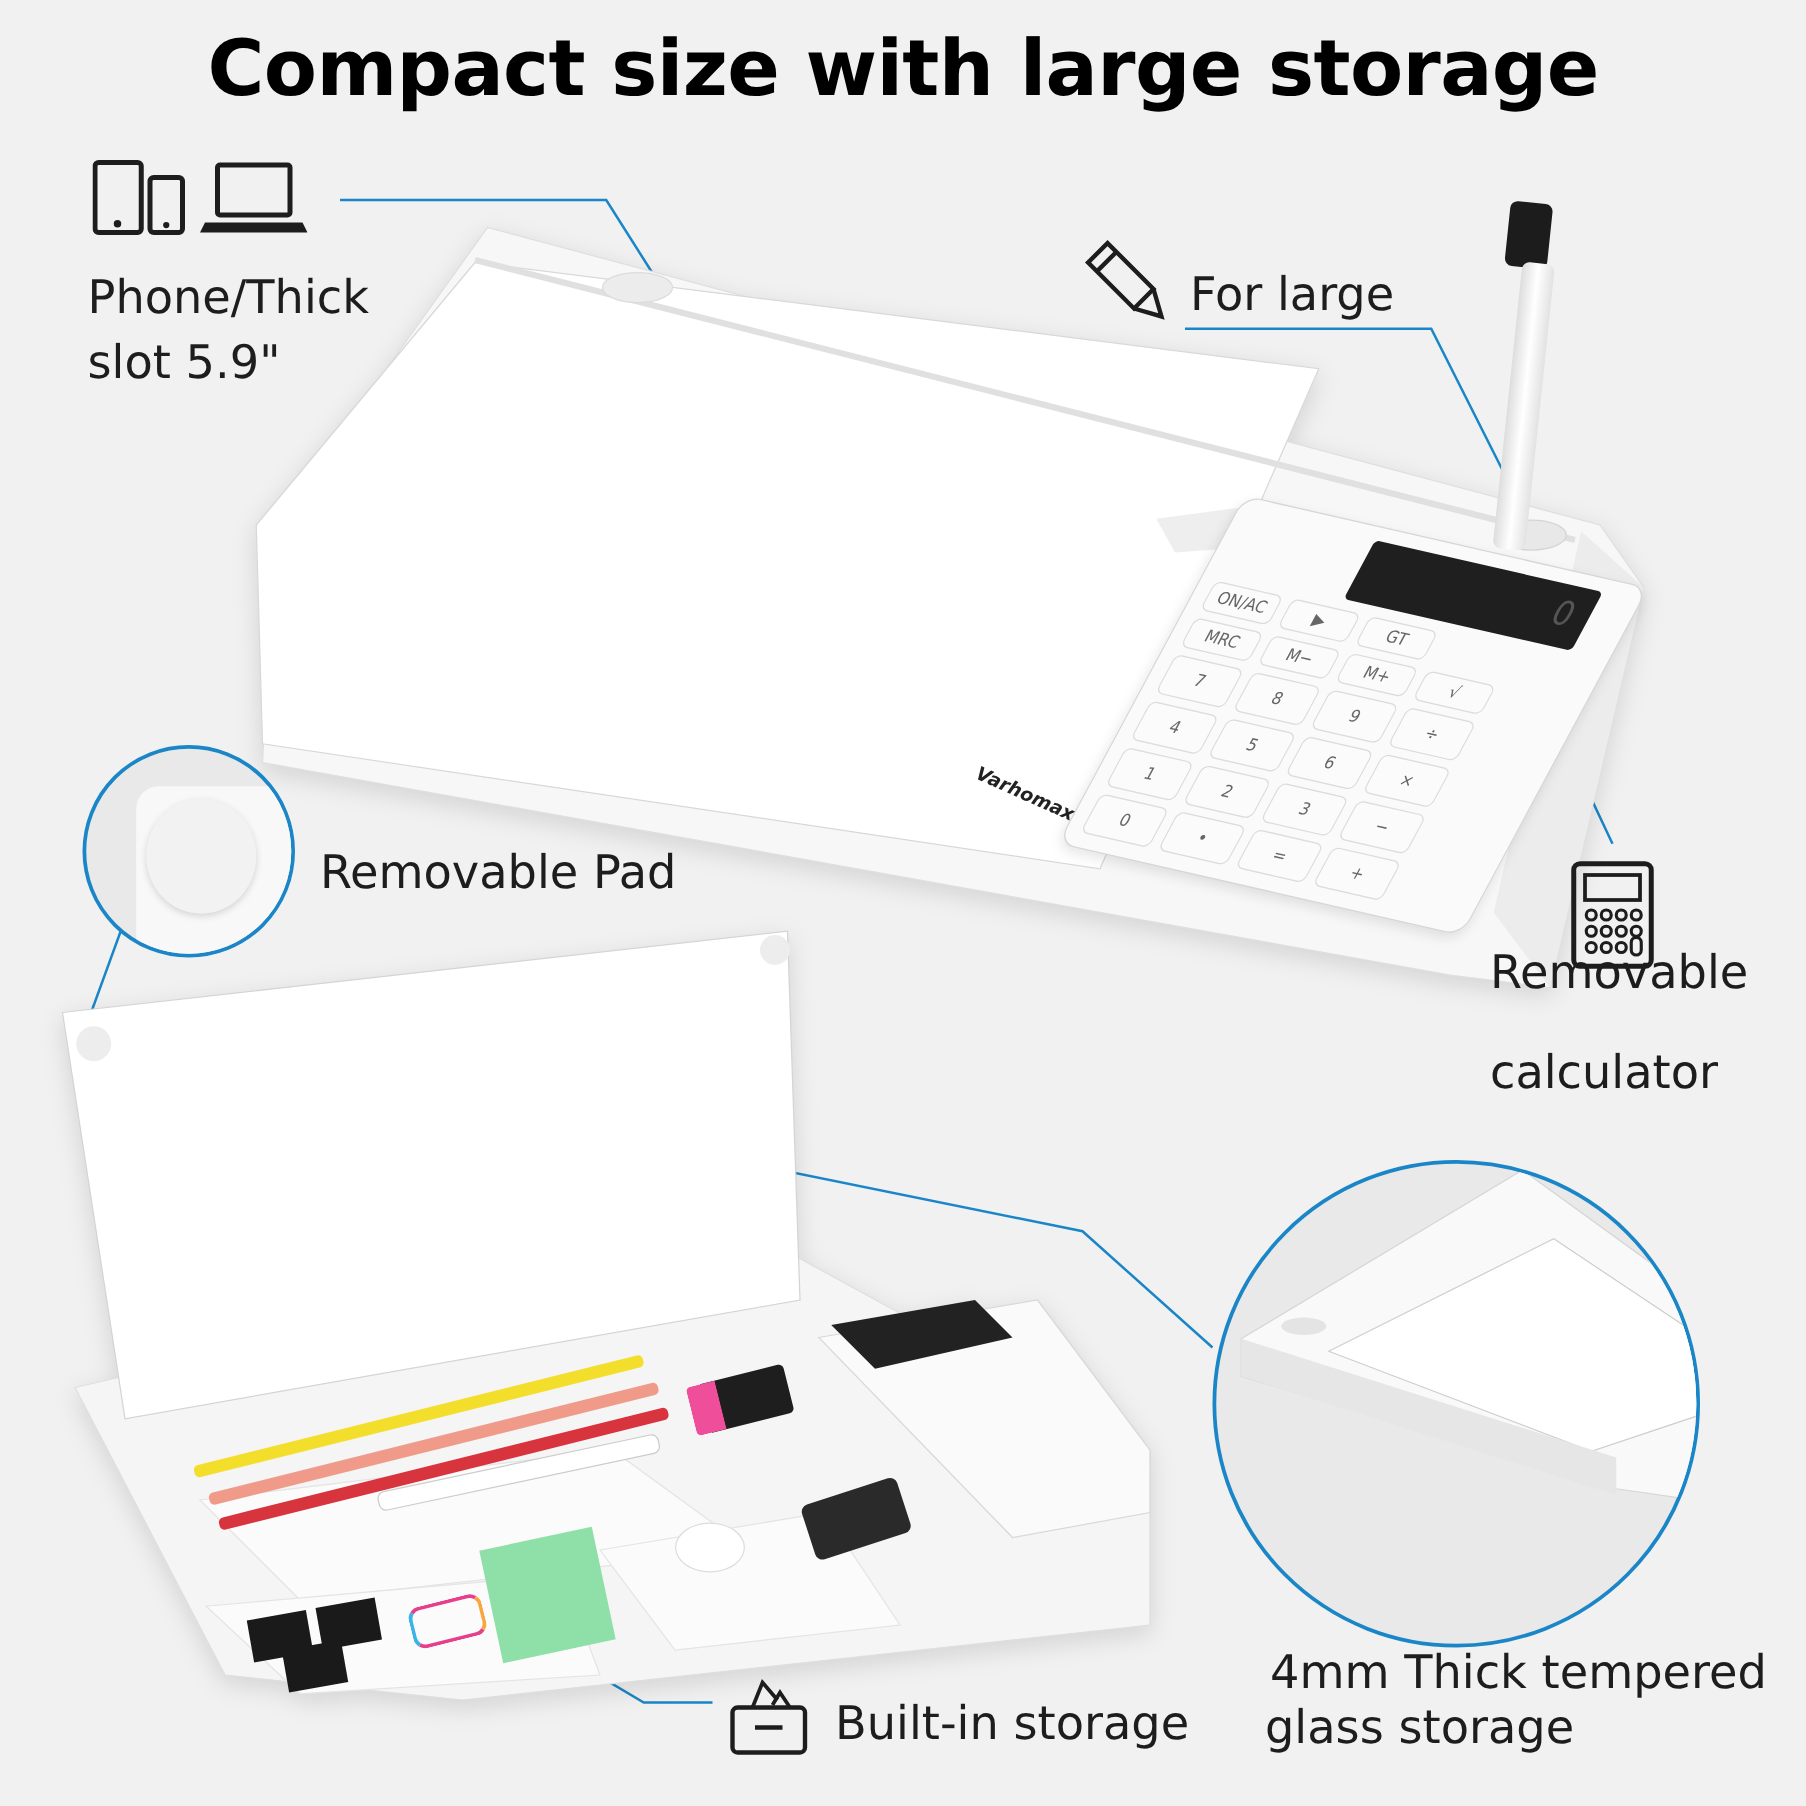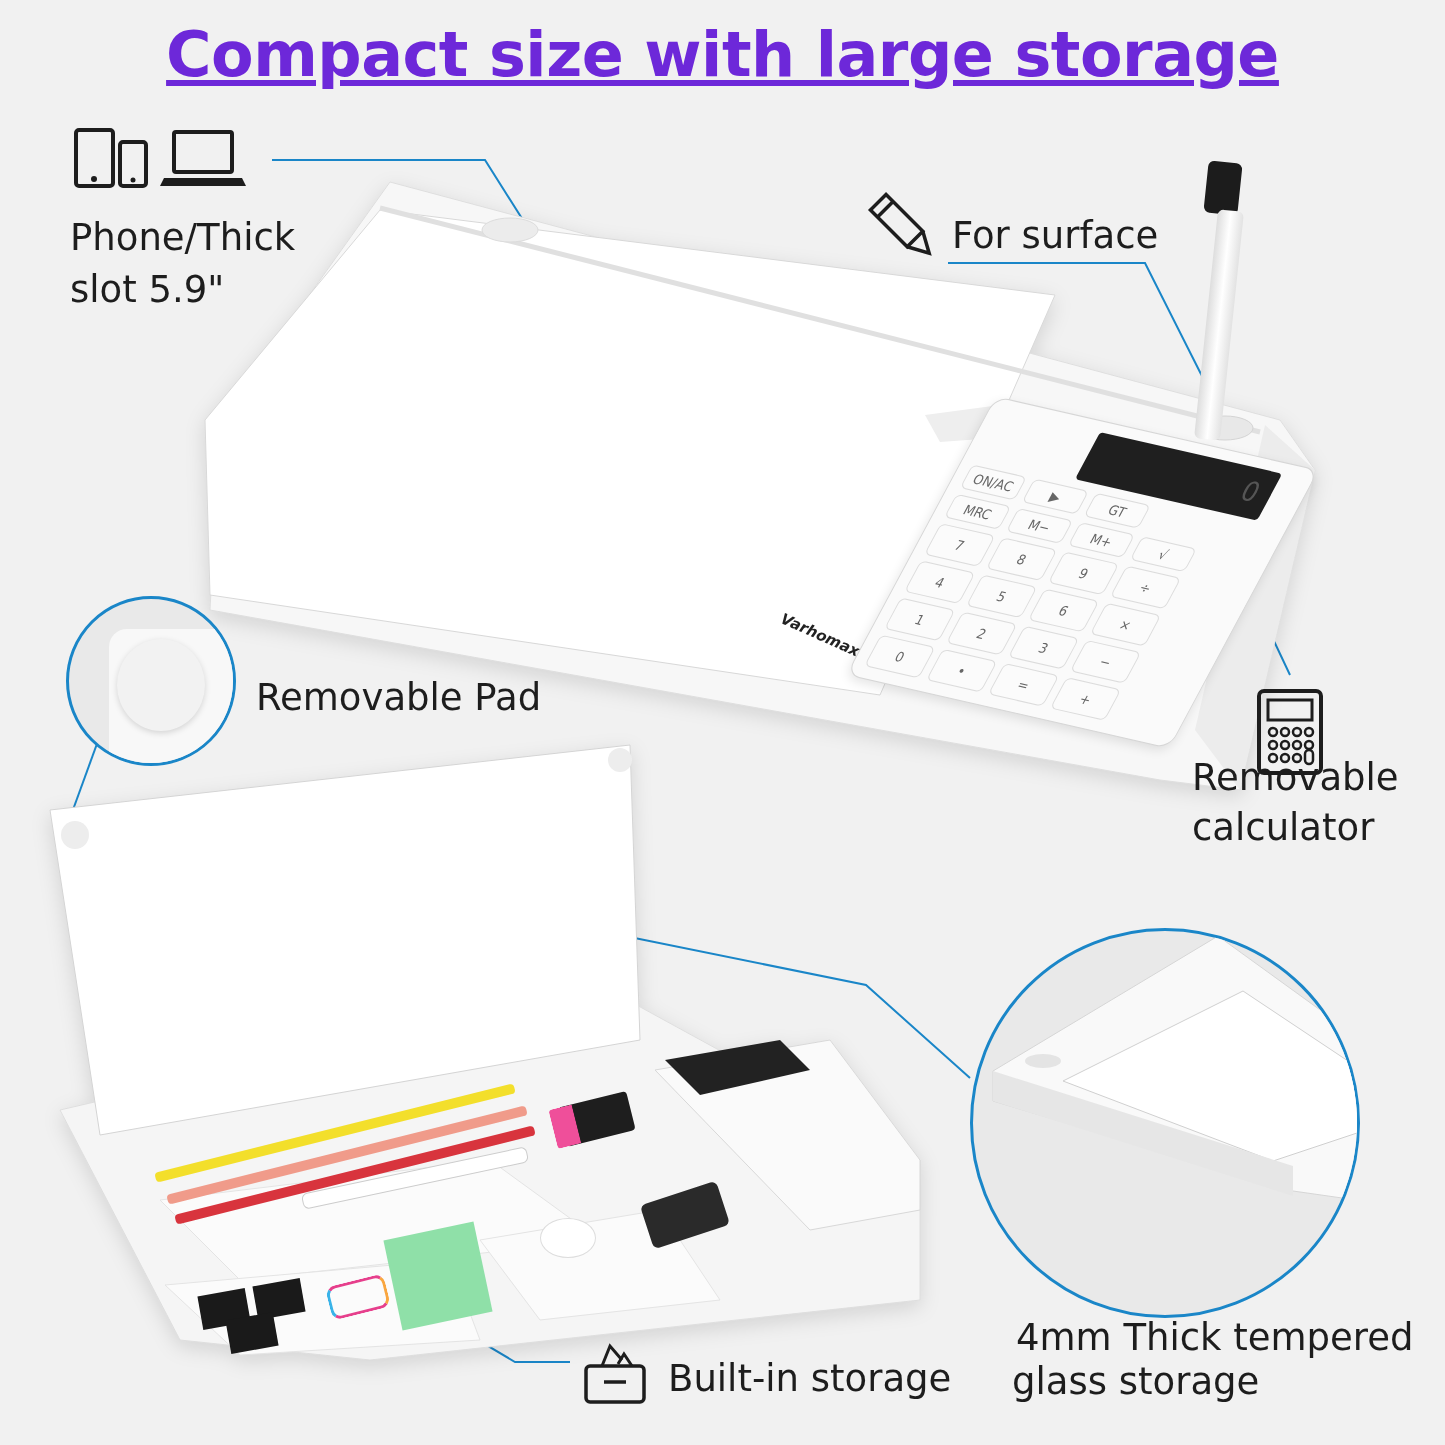--- a/index.html
+++ b/index.html
@@ -6,21 +6,21 @@
   html, body { width: 1445px; height: 1445px; overflow: hidden; }
   body {
     background: #f1f1f1;
     font-family: "DejaVu Sans", "Liberation Sans", sans-serif;
     color: #1c1c1c;
     position: relative;
   }
   .abs { position: absolute; }
   .title {
     left: 0; width: 1445px; top: 18px; text-align: center;
-    font-size: 62px; font-weight: bold; letter-spacing: -0.5px; color: #6d28d9; text-decoration: underline;
+    font-size: 62px; font-weight: bold; letter-spacing: -0.5px; color: #000000;
   }
   .label { font-size: 37px; line-height: 48px; color: #1d1d1d; }
   .callout-line { stroke: #1a86c8; stroke-width: 2; fill: none; }
   .callout-dot { fill: #1b8fd6; }
   .icon-stroke { stroke: #1d1d1d; stroke-width: 5; fill: none; }
   .product-shadow { filter: drop-shadow(0 6px 10px rgba(0,0,0,0.12)); }
   .circle-inset {
     border-radius: 50%; border: 3px solid #1a86c8; background: #e9e9e9; overflow: hidden;
   }
   .key {
@@ -65,21 +65,21 @@
 <div class="abs label" style="left:70px;top:214px">Phone/Thick</div>
 <div class="abs label" style="left:70px;top:266px">slot 5.9"</div>
 
 <svg class="abs" style="left:862px;top:186px" width="82" height="82">
   <g transform="rotate(-45 41 41)">
     <rect x="30" y="6" width="22" height="52" class="icon-stroke" style="stroke-width:3.5"></rect>
     <line x1="30" y1="16" x2="52" y2="16" class="icon-stroke" style="stroke-width:3.5"></line>
     <path d="M30 58 L41 78 L52 58" class="icon-stroke" style="stroke-width:3.5"></path>
   </g>
 </svg>
-<div class="abs label" style="left:952px;top:212px">For surface</div>
+<div class="abs label" style="left:952px;top:212px">For large</div>
 
 <svg class="abs product-shadow" style="left:180px;top:170px" width="1150" height="630">
 
   <path d="M40 250 L210 12 L1100 250 L1135 300 L1060 620 L980 610 L30 440 Z" fill="#f7f7f7" stroke="#dedede"></path>
 
   <path d="M25 250 L200 40 L875 125 L700 525 L30 425 Z" fill="#ffffff" stroke="#d8d8d8"></path>
 
   <path d="M200 38 L1080 262" stroke="#e0e0e0" stroke-width="5"></path>
   <ellipse cx="330" cy="60" rx="28" ry="12" fill="#ececec" stroke="#dcdcdc"></ellipse>
 
@@ -140,21 +140,21 @@
       <circle cx="29" cy="57" r="4"></circle>
       <circle cx="41" cy="57" r="4"></circle>
       <circle cx="53" cy="57" r="4"></circle>
     <circle cx="17" cy="70" r="4"></circle>
       <circle cx="29" cy="70" r="4"></circle>
       <circle cx="41" cy="70" r="4"></circle>
       <rect x="49" y="62" width="8" height="14" rx="4"></rect>
   </g>
 </svg>
 <div class="abs label" style="left:1192px;top:754px">Removable</div>
-<div class="abs label" style="left:1192px;top:804px">calculator</div>
+<div class="abs label" style="left:1192px;top:834px">calculator</div>
 
 <svg class="abs product-shadow" style="left:40px;top:740px" width="900" height="620">
 
   <path d="M20 370 L560 245 L880 420 L880 560 L330 620 L140 600 Z" fill="#f5f5f5" stroke="#dedede"></path>
 
   <path d="M120 460 L450 420 L560 500 L200 540 Z" fill="#fbfbfb" stroke="#e4e4e4"></path>
   <path d="M440 500 L620 470 L680 560 L500 580 Z" fill="#fbfbfb" stroke="#e4e4e4"></path>
   <path d="M125 545 L410 520 L440 600 L200 615 Z" fill="#fbfbfb" stroke="#e4e4e4"></path>
 
   <path d="M10 70 L590 5 L600 300 L60 395 Z" fill="#ffffff" stroke="#d4d4d4"></path>

